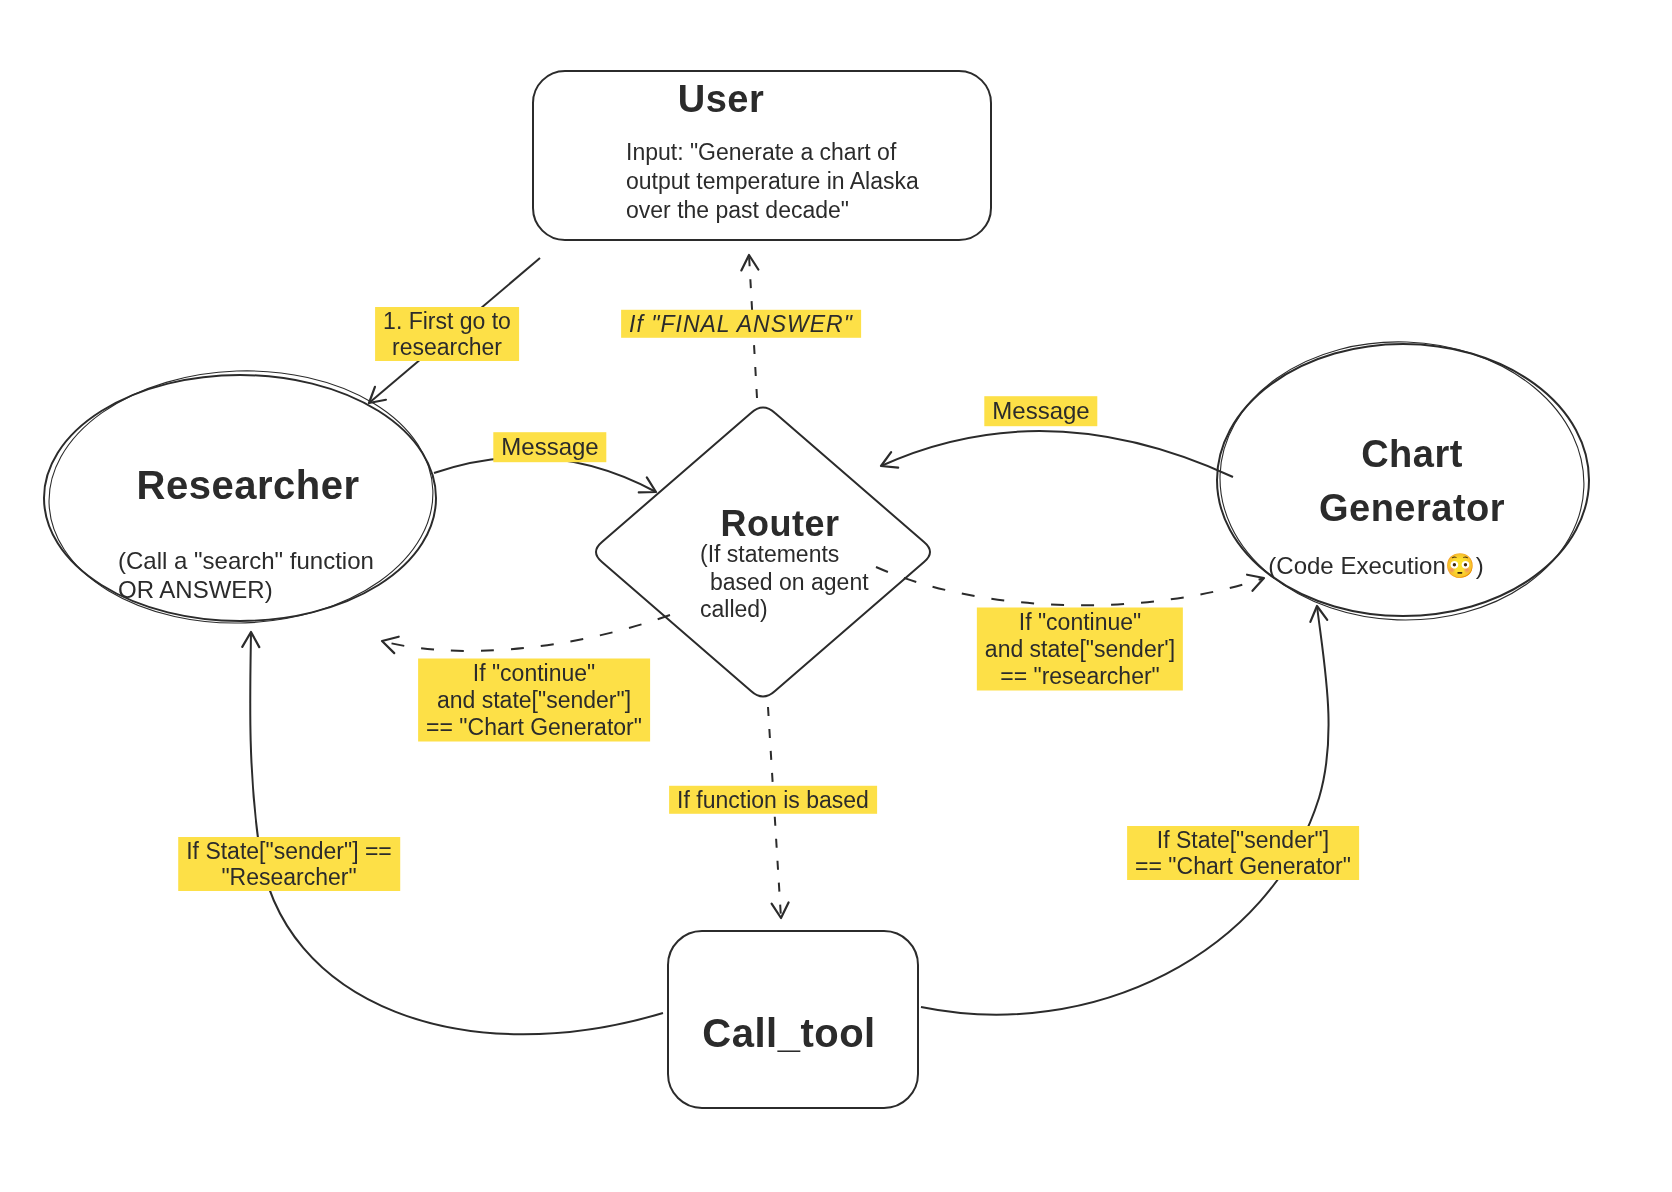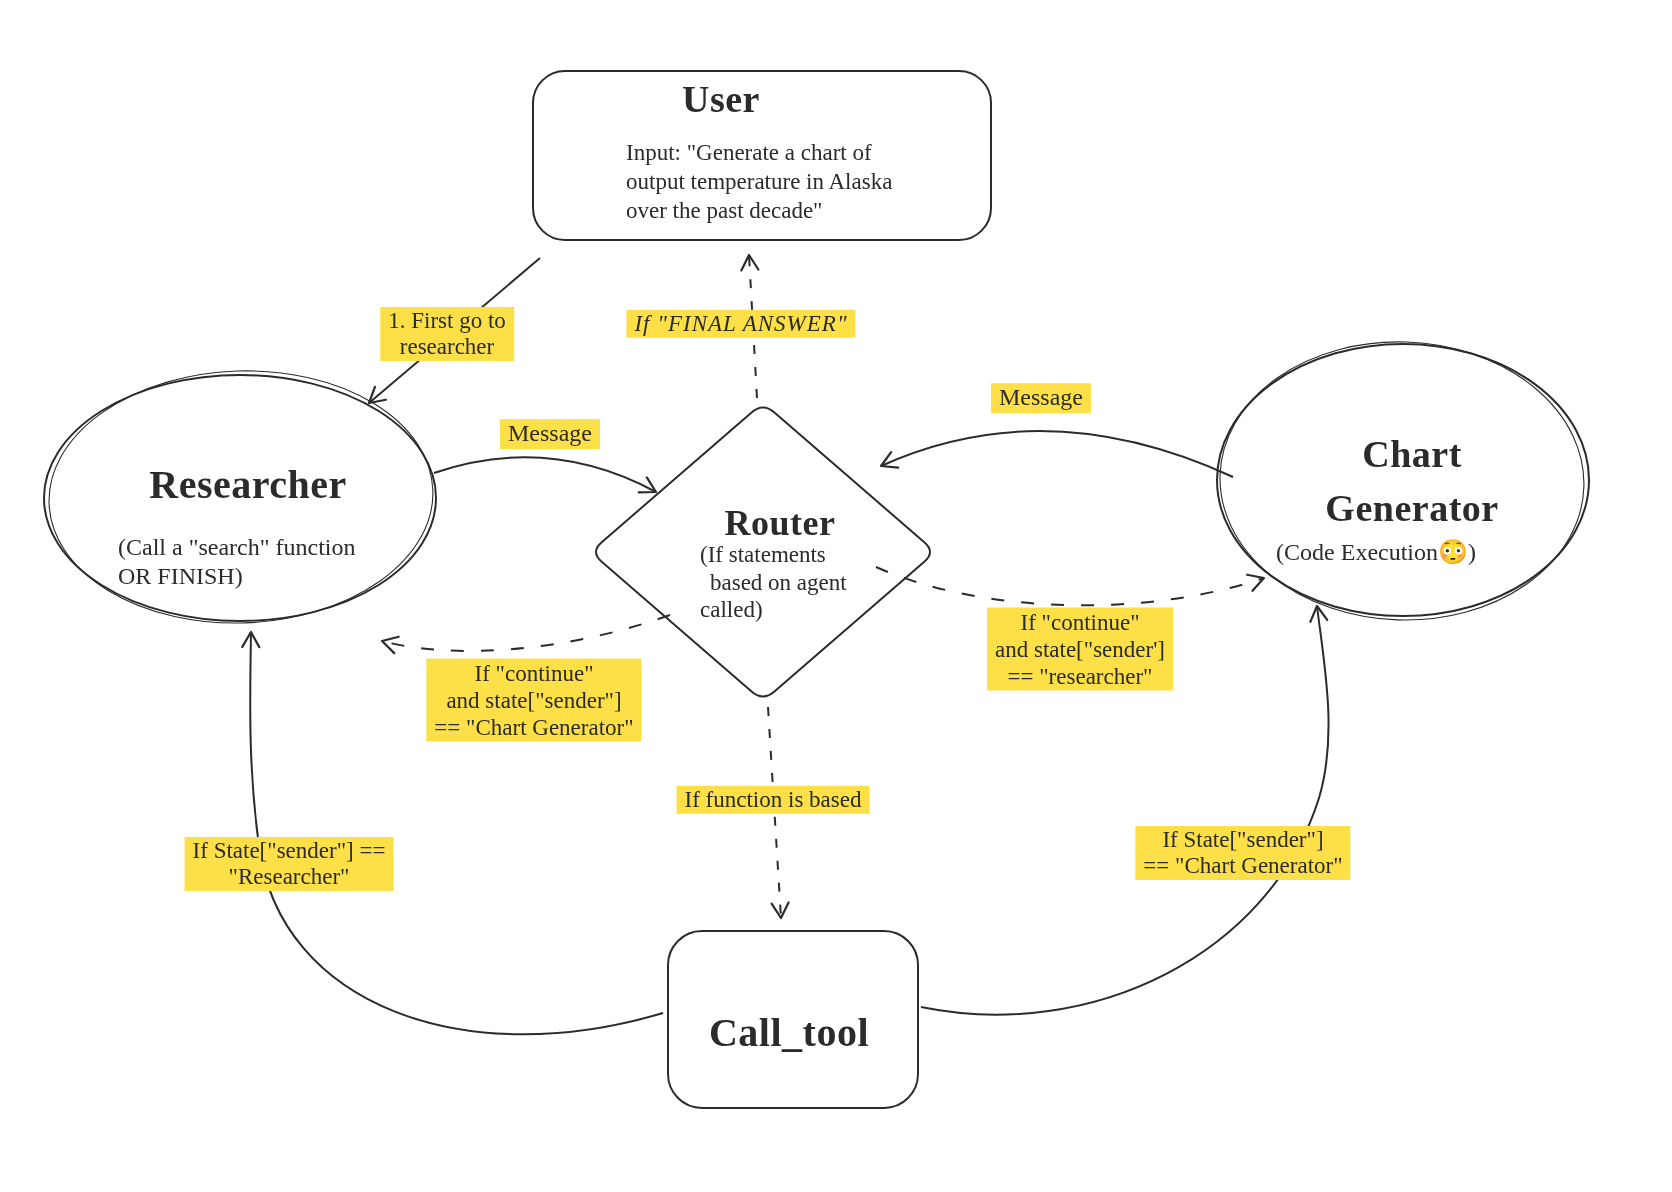--- a/index.html
+++ b/index.html
@@ -1,39 +1,39 @@
 <!DOCTYPE html>
 <html><head>
 <meta charset="utf-8">
 <style>
   html,body{margin:0;padding:0;background:#ffffff;}
   #canvas{
     position:relative;
     width:1672px;height:1192px;
     background:#ffffff;
-    font-family:Liberation Serif, serif;
+    font-family:Liberation Sans, sans-serif;
     color:#2b2b2b;
     overflow:hidden;
   }
   #wires{position:absolute;left:0;top:0;width:1672px;height:1192px;}
   .lbl{
     position:absolute;
     transform:translate(-50%,-50%);
     text-align:center;
     white-space:nowrap;
     color:#2b2b2b;
     line-height:1.15;
   }
   .mask{background:#fde047;padding:1px 8px;}
   .block{position:absolute;white-space:nowrap;color:#2b2b2b;}
   .node-title{font-weight:700;letter-spacing:0.5px;}
   .t40{font-size:40px;}
   .t38{font-size:38px;}
   .t36{font-size:36px;}
-  .t24{font-size:24px;}
+  .t24{font-size:24px;margin-top:13px;}
   .t23{font-size:23px;}
   .lh26{line-height:26px;}
   .lh27{line-height:27px;}
   .lh29{line-height:29px;}
   .lh54{line-height:54px;}
   .italic{font-style:italic;letter-spacing:1px;}
   .line{display:block;}
 </style>
 </head>
 <body>
@@ -69,21 +69,21 @@
   <div class="lbl node-title t38" style="left:721px;top:100px;">User</div>
   <div class="block t23 lh29" style="left:626px;top:138px;">
     <span class="line">Input: "Generate a chart of</span>
     <span class="line">output temperature in Alaska</span>
     <span class="line">over the past decade"</span>
   </div>
 
   <div class="lbl node-title t40" style="left:248px;top:485px;">Researcher</div>
   <div class="block t24 lh29" style="left:118px;top:533px;">
     <span class="line">(Call a "search" function</span>
-    <span class="line">OR FINISH)</span>
+    <span class="line">OR ANSWER)</span>
   </div>
 
   <div class="lbl node-title t36" style="left:780px;top:505px;margin-top:19px;">Router</div>
   <div class="block t23" style="left:700px;top:541px;line-height:27.5px;">
     <span class="line">(If statements</span>
     <span class="line" style="padding-left:10px;">based on agent</span>
     <span class="line">called)</span>
   </div>
 
   <div class="lbl node-title t38 lh54" style="left:1412px;top:481px;">

